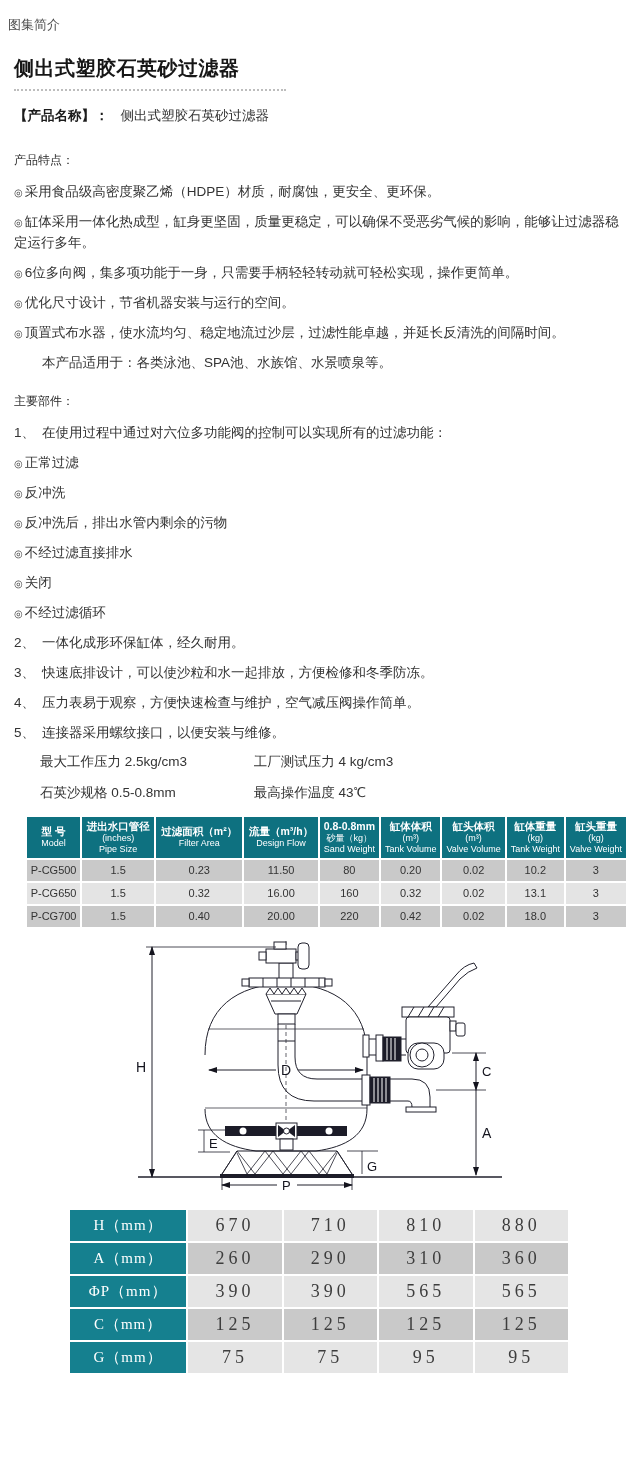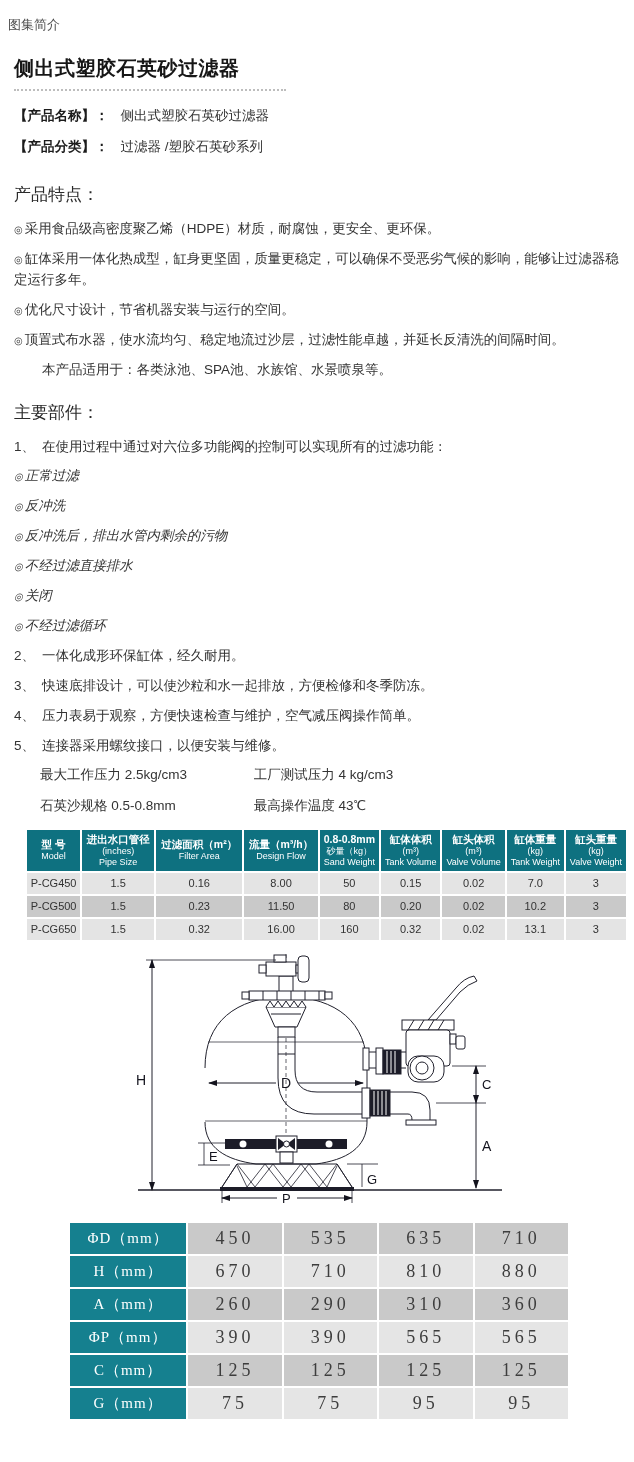--- a/index.html
+++ b/index.html
@@ -5,25 +5,25 @@
   html,body{margin:0;padding:0;background:#ffffff;}
   .page{width:634px;min-height:1462px;background:#fff;position:relative;
         font-family:"Liberation Sans",sans-serif;color:#2f2f2f;}
   .breadcrumb{padding:16px 0 0 8px;font-size:13px;color:#4c4c4c;}
   .content{padding:12px 6px 0 14px;}
   .title{font-size:20px;font-weight:bold;color:#161616;margin:9px 0 0 0;letter-spacing:.5px;}
   .dotted{width:272px;border-bottom:2px dotted #bdbdbd;margin:7px 0 10px 0;}
   .info-row{line-height:30px;font-size:13.5px;}
   .info-row .lbl{font-weight:bold;color:#1c1c1c;font-family:Liberation Mono, monospace;}
   .info-row .val{margin-left:12px;color:#333;}
-  .sec-heading{font-size:17px;margin:20px 0 13px 0;color:#2a2a2a;}
+  .sec-heading{font-size:12px;margin:20px 0 13px 0;color:#2a2a2a;}
   .feat p, .complist p{margin:0 0 9px 0;line-height:1.55;font-size:13.5px;color:#333;}
   .bullet{font-size:10px;margin-right:2px;color:#3a3a3a;}
   .applicable{text-indent:28px;margin:2px 0 6px 0;font-size:13.5px;line-height:1.55;color:#333;}
-  .sub{margin-left:26px;font-style:italic;}
+  .sub{margin-left:26px;}
   .num{margin-right:7px;}
   .pressure-row{margin:2px 0 13px 26px;font-size:13.5px;color:#333;}
   .pressure-row .pl{display:inline-block;width:210px;}
   table.spec{border-collapse:collapse;margin:3px 0 0 11px;width:603px;background:#fff;}
   table.spec th{background:#0e7180;color:#fff;border:2px solid #fff;padding:3px 1px;vertical-align:middle;text-align:center;}
   table.spec th .h-zh{font-size:10.5px;font-weight:bold;line-height:13px;}
   table.spec th .h-sub{font-size:9px;font-weight:normal;line-height:11px;}
   table.spec td{background:#e4e4e4;border:2px solid #fff;text-align:center;font-size:11px;height:19px;color:#333;}
   table.spec tr.alt td{background:#c9c9c9;}
   .diagram{margin:8px 0 0 116px;width:380px;height:265px;position:relative;}
@@ -41,27 +41,27 @@
 
 <div class="page">
   <div class="breadcrumb">图集简介</div>
   <div class="content">
 
     <h1 class="title">侧出式塑胶石英砂过滤器</h1>
     <div class="dotted"></div>
 
     <div id="info-rows">
         <div class="info-row"><span class="lbl">【产品名称】：</span><span class="val">侧出式塑胶石英砂过滤器</span></div>
-        <div class="info-row"><span class="lbl">【产品分类】：</span><span class="val">过滤器 /塑胶石英砂系列</span></div>
       </div>
 
     <p class="sec-heading">产品特点：</p>
     <div id="feature-list" class="feat">
         <p><span class="bullet">◎</span><span>采用食品级高密度聚乙烯（HDPE）材质，耐腐蚀，更安全、更环保。</span></p>
         <p><span class="bullet">◎</span><span>缸体采用一体化热成型，缸身更坚固，质量更稳定，可以确保不受恶劣气候的影响，能够让过滤器稳定运行多年。</span></p>
+        <p><span class="bullet">◎</span><span>6位多向阀，集多项功能于一身，只需要手柄轻轻转动就可轻松实现，操作更简单。</span></p>
         <p><span class="bullet">◎</span><span>优化尺寸设计，节省机器安装与运行的空间。</span></p>
         <p><span class="bullet">◎</span><span>顶置式布水器，使水流均匀、稳定地流过沙层，过滤性能卓越，并延长反清洗的间隔时间。</span></p>
       </div>
     <p class="applicable">本产品适用于：各类泳池、SPA池、水族馆、水景喷泉等。</p>
 
     <p class="sec-heading">主要部件：</p>
     <div id="components-list" class="complist">
         <p><span class="num">1、</span><span>在使用过程中通过对六位多功能阀的控制可以实现所有的过滤功能：</span></p>
         <p class="sub"><span class="bullet">◎</span><span>正常过滤</span></p>
         <p class="sub"><span class="bullet">◎</span><span>反冲洗</span></p>
@@ -125,51 +125,51 @@
               <div class="h-sub">Tank Weight</div>
             </th>
             <th>
               <div class="h-zh">缸头重量</div>
               <div class="h-sub">(kg)</div>
               <div class="h-sub">Valve Weight</div>
             </th>
           </tr>
         </thead>
       <tbody>
-          <tr>
-            <td>P-CG450</td>
-            <td>1.5</td>
-            <td>0.16</td>
-            <td>8.00</td>
-            <td>50</td>
-            <td>0.15</td>
-            <td>0.02</td>
-            <td>7.0</td>
-            <td>3</td>
-          </tr>
           <tr class="alt">
             <td>P-CG500</td>
             <td>1.5</td>
             <td>0.23</td>
             <td>11.50</td>
             <td>80</td>
             <td>0.20</td>
             <td>0.02</td>
             <td>10.2</td>
             <td>3</td>
           </tr>
           <tr>
             <td>P-CG650</td>
             <td>1.5</td>
             <td>0.32</td>
             <td>16.00</td>
             <td>160</td>
             <td>0.32</td>
             <td>0.02</td>
             <td>13.1</td>
+            <td>3</td>
+          </tr>
+          <tr class="alt">
+            <td>P-CG700</td>
+            <td>1.5</td>
+            <td>0.40</td>
+            <td>20.00</td>
+            <td>220</td>
+            <td>0.42</td>
+            <td>0.02</td>
+            <td>18.0</td>
             <td>3</td>
           </tr>
         </tbody>
     </table>
 
     <div class="diagram">
       <svg viewBox="0 0 380 265" width="380" height="265">
         <defs>
           <marker id="arE" markerWidth="9" markerHeight="8" refX="8" refY="3" orient="auto">
             <path d="M0,0 L9,3 L0,6 Z" fill="#14141e"></path>
@@ -326,27 +326,20 @@
           <text x="352" y="201">A</text>
           <text x="79" y="211" font-size="13">E</text>
           <text x="237" y="234" font-size="13">G</text>
           <text x="152" y="253" font-size="13">P</text>
         </g>
       </svg>
     </div>
 
     <table class="dims" id="dim-table">
       <tbody>
-          <tr class="odd">
-            <td class="dim-label">ΦD（mm）</td>
-            <td class="dim-val">450</td>
-            <td class="dim-val">535</td>
-            <td class="dim-val">635</td>
-            <td class="dim-val">710</td>
-          </tr>
           <tr class="even">
             <td class="dim-label">H（mm）</td>
             <td class="dim-val">670</td>
             <td class="dim-val">710</td>
             <td class="dim-val">810</td>
             <td class="dim-val">880</td>
           </tr>
           <tr class="odd">
             <td class="dim-label">A（mm）</td>
             <td class="dim-val">260</td>

